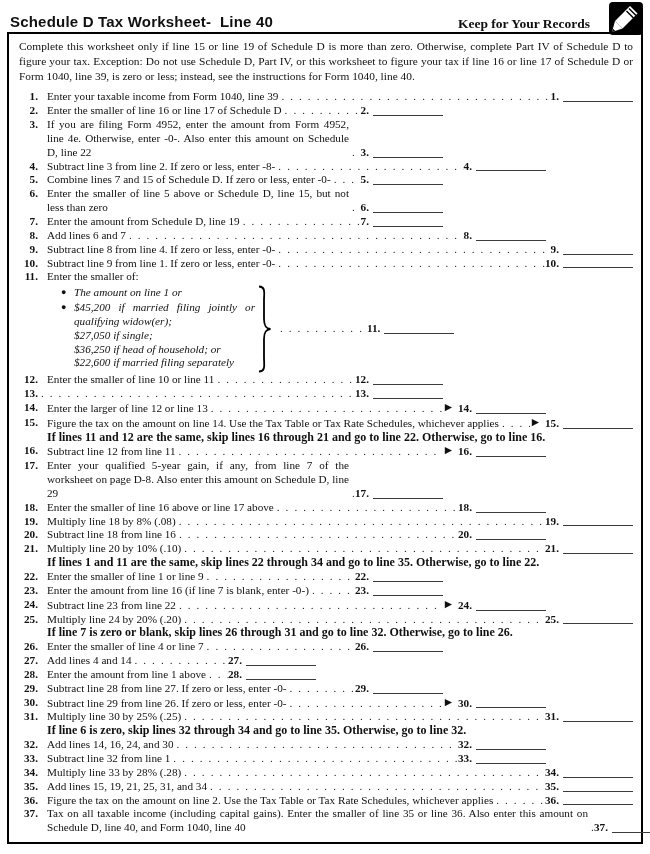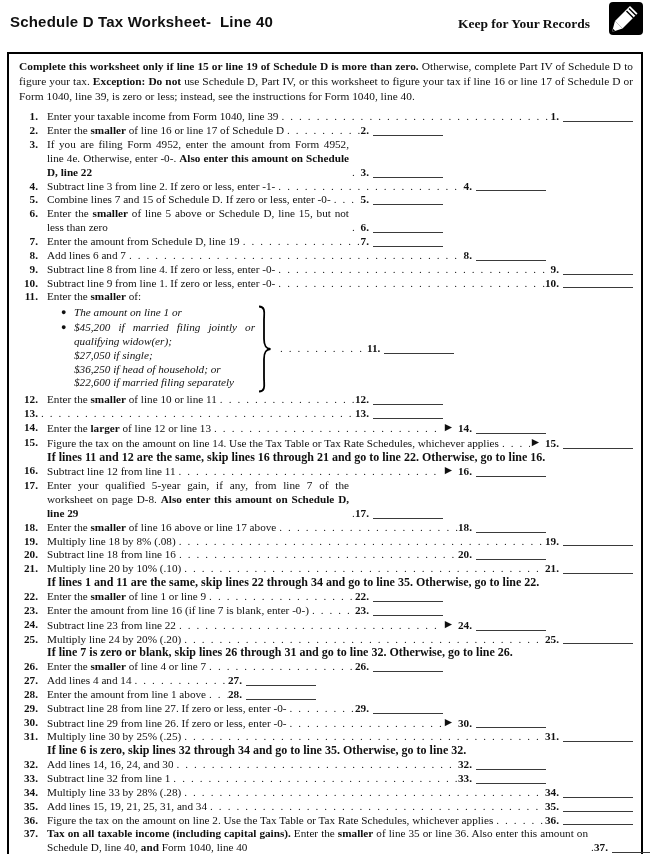--- a/index.html
+++ b/index.html
@@ -2,24 +2,24 @@
 <html><head>
 <meta charset="utf-8">
 <style>
   html,body { margin:0; padding:0; }
   body {
     width:650px; height:854px; background:#ffffff; color:#101010;
     font-family:"Liberation Serif", serif;
     -webkit-font-smoothing:antialiased;
     position:relative; overflow:hidden;
   }
-  .b { font-weight:bold;margin-top:36px; }
+  .b { font-weight:normal;margin-top:36px; }
 
   
-  .hdr { position:relative; height:52px;padding-left:45px; }
+  .hdr { position:relative; height:32px;padding-left:45px; }
   .title {
     position:absolute; left:10px; top:13px;
     font-family:"Liberation Sans", sans-serif; font-weight:bold; font-size:15px;
     letter-spacing:.2px;
   }
   .tagline {
     position:absolute; right:60px; top:16px;
     font-size:13.5px; font-weight:bold; 
   }
   .pencil { position:absolute; right:7px; top:2px; width:34px; height:33px; }
@@ -101,21 +101,21 @@
       <div class="row">
         <span class="num">3.</span>
         <span class="txt wrap w300"><span>If you are filing Form 4952, enter the amount from Form 4952, line 4e. Otherwise, enter -0-. </span><span class="b">Also enter this amount on Schedule D, line 22</span></span>
         <span class="dots">. . . . . . . . . . . . . . . . . . . . . . . . . . . . . . . . . . . . . . . . . . . . . . . . . . . . . . . . . . . . . . . . . . . . . . . . . . . . . . . . . . . . . . . . . . . . . . . . . . . . . . . . . . . . . . </span>
         <span class="alabel">3.</span>
         <span class="blank"></span>
         <span class="spacer sp1"></span>
       </div>
       <div class="row">
         <span class="num">4.</span>
-        <span class="txt"><span>Subtract line 3 from line 2. If zero or less, enter -1-</span></span>
+        <span class="txt"><span>Subtract line 3 from line 2. If zero or less, enter -8-</span></span>
         <span class="dots">. . . . . . . . . . . . . . . . . . . . . . . . . . . . . . . . . . . . . . . . . . . . . . . . . . . . . . . . . . . . . . . . . . . . . . . . . . . . . . . . . . . . . . . . . . . . . . . . . . . . . . . . . . . . . . </span>
         <span class="alabel">4.</span>
         <span class="blank"></span>
         <span class="spacer sp2"></span>
       </div>
       <div class="row">
         <span class="num">5.</span>
         <span class="txt"><span>Combine lines 7 and 15 of Schedule D. If zero or less, enter -0-</span></span>
         <span class="dots">. . . . . . . . . . . . . . . . . . . . . . . . . . . . . . . . . . . . . . . . . . . . . . . . . . . . . . . . . . . . . . . . . . . . . . . . . . . . . . . . . . . . . . . . . . . . . . . . . . . . . . . . . . . . . . </span>
         <span class="alabel">5.</span>

